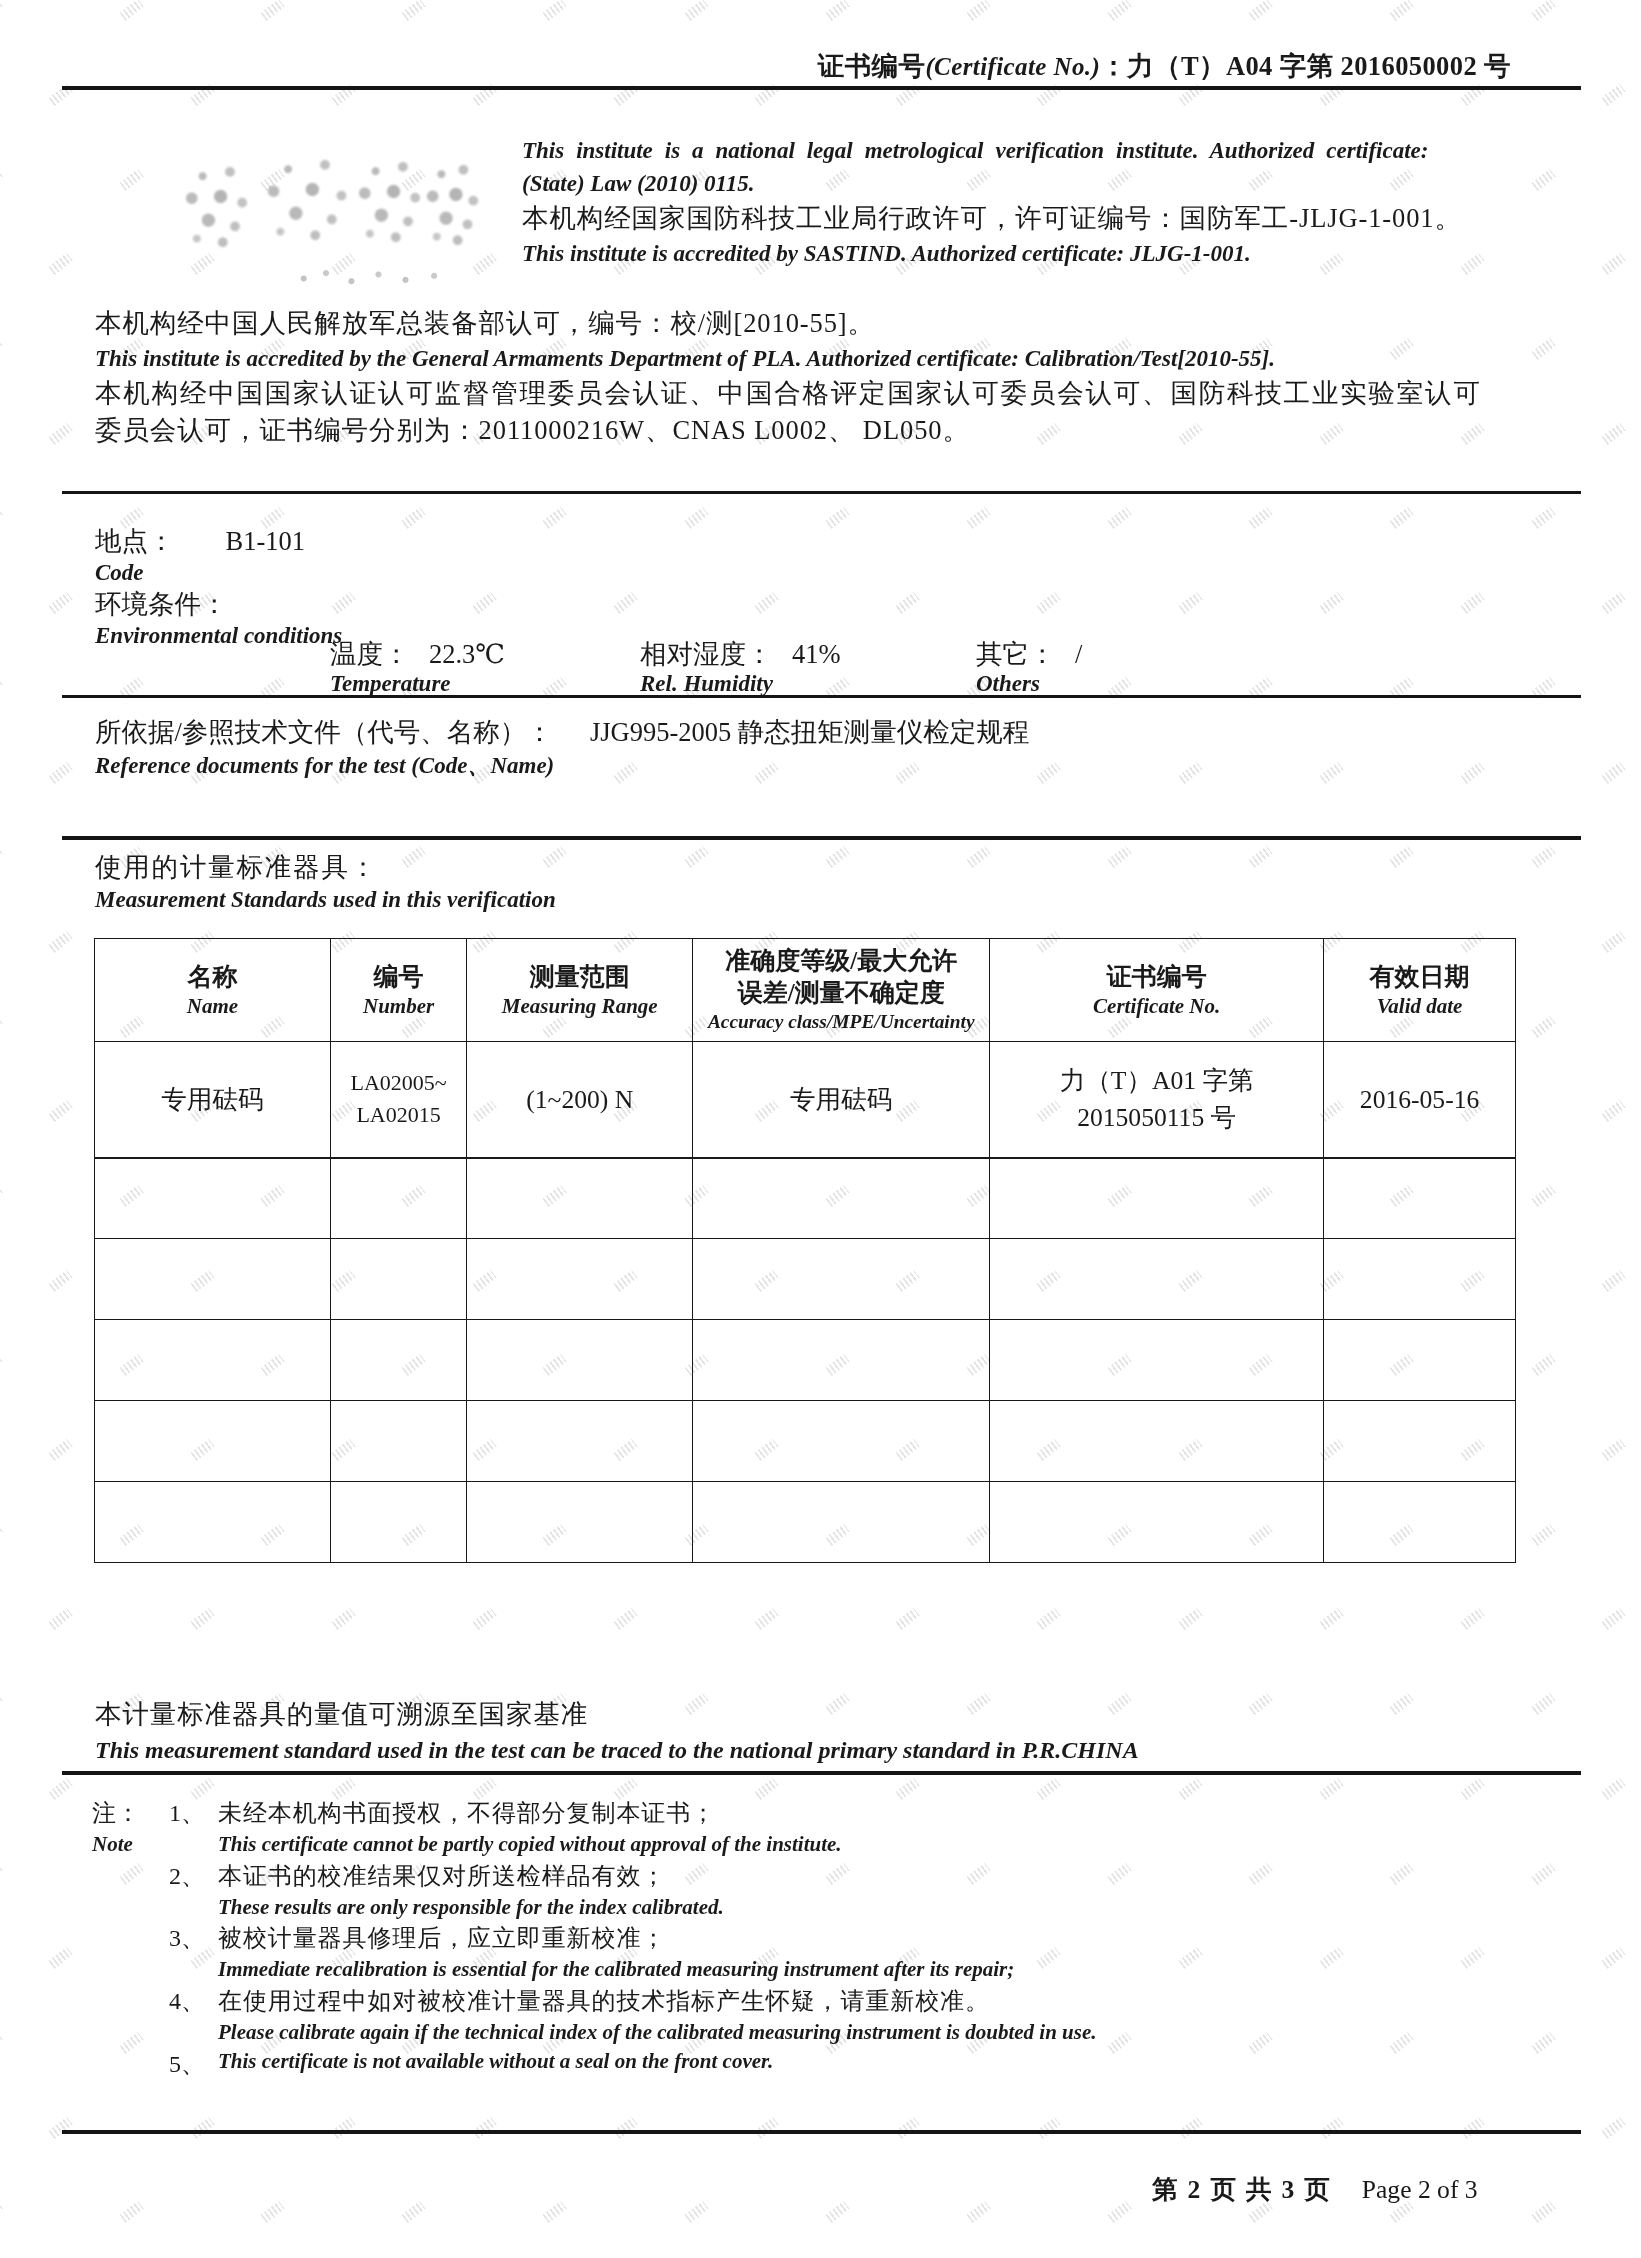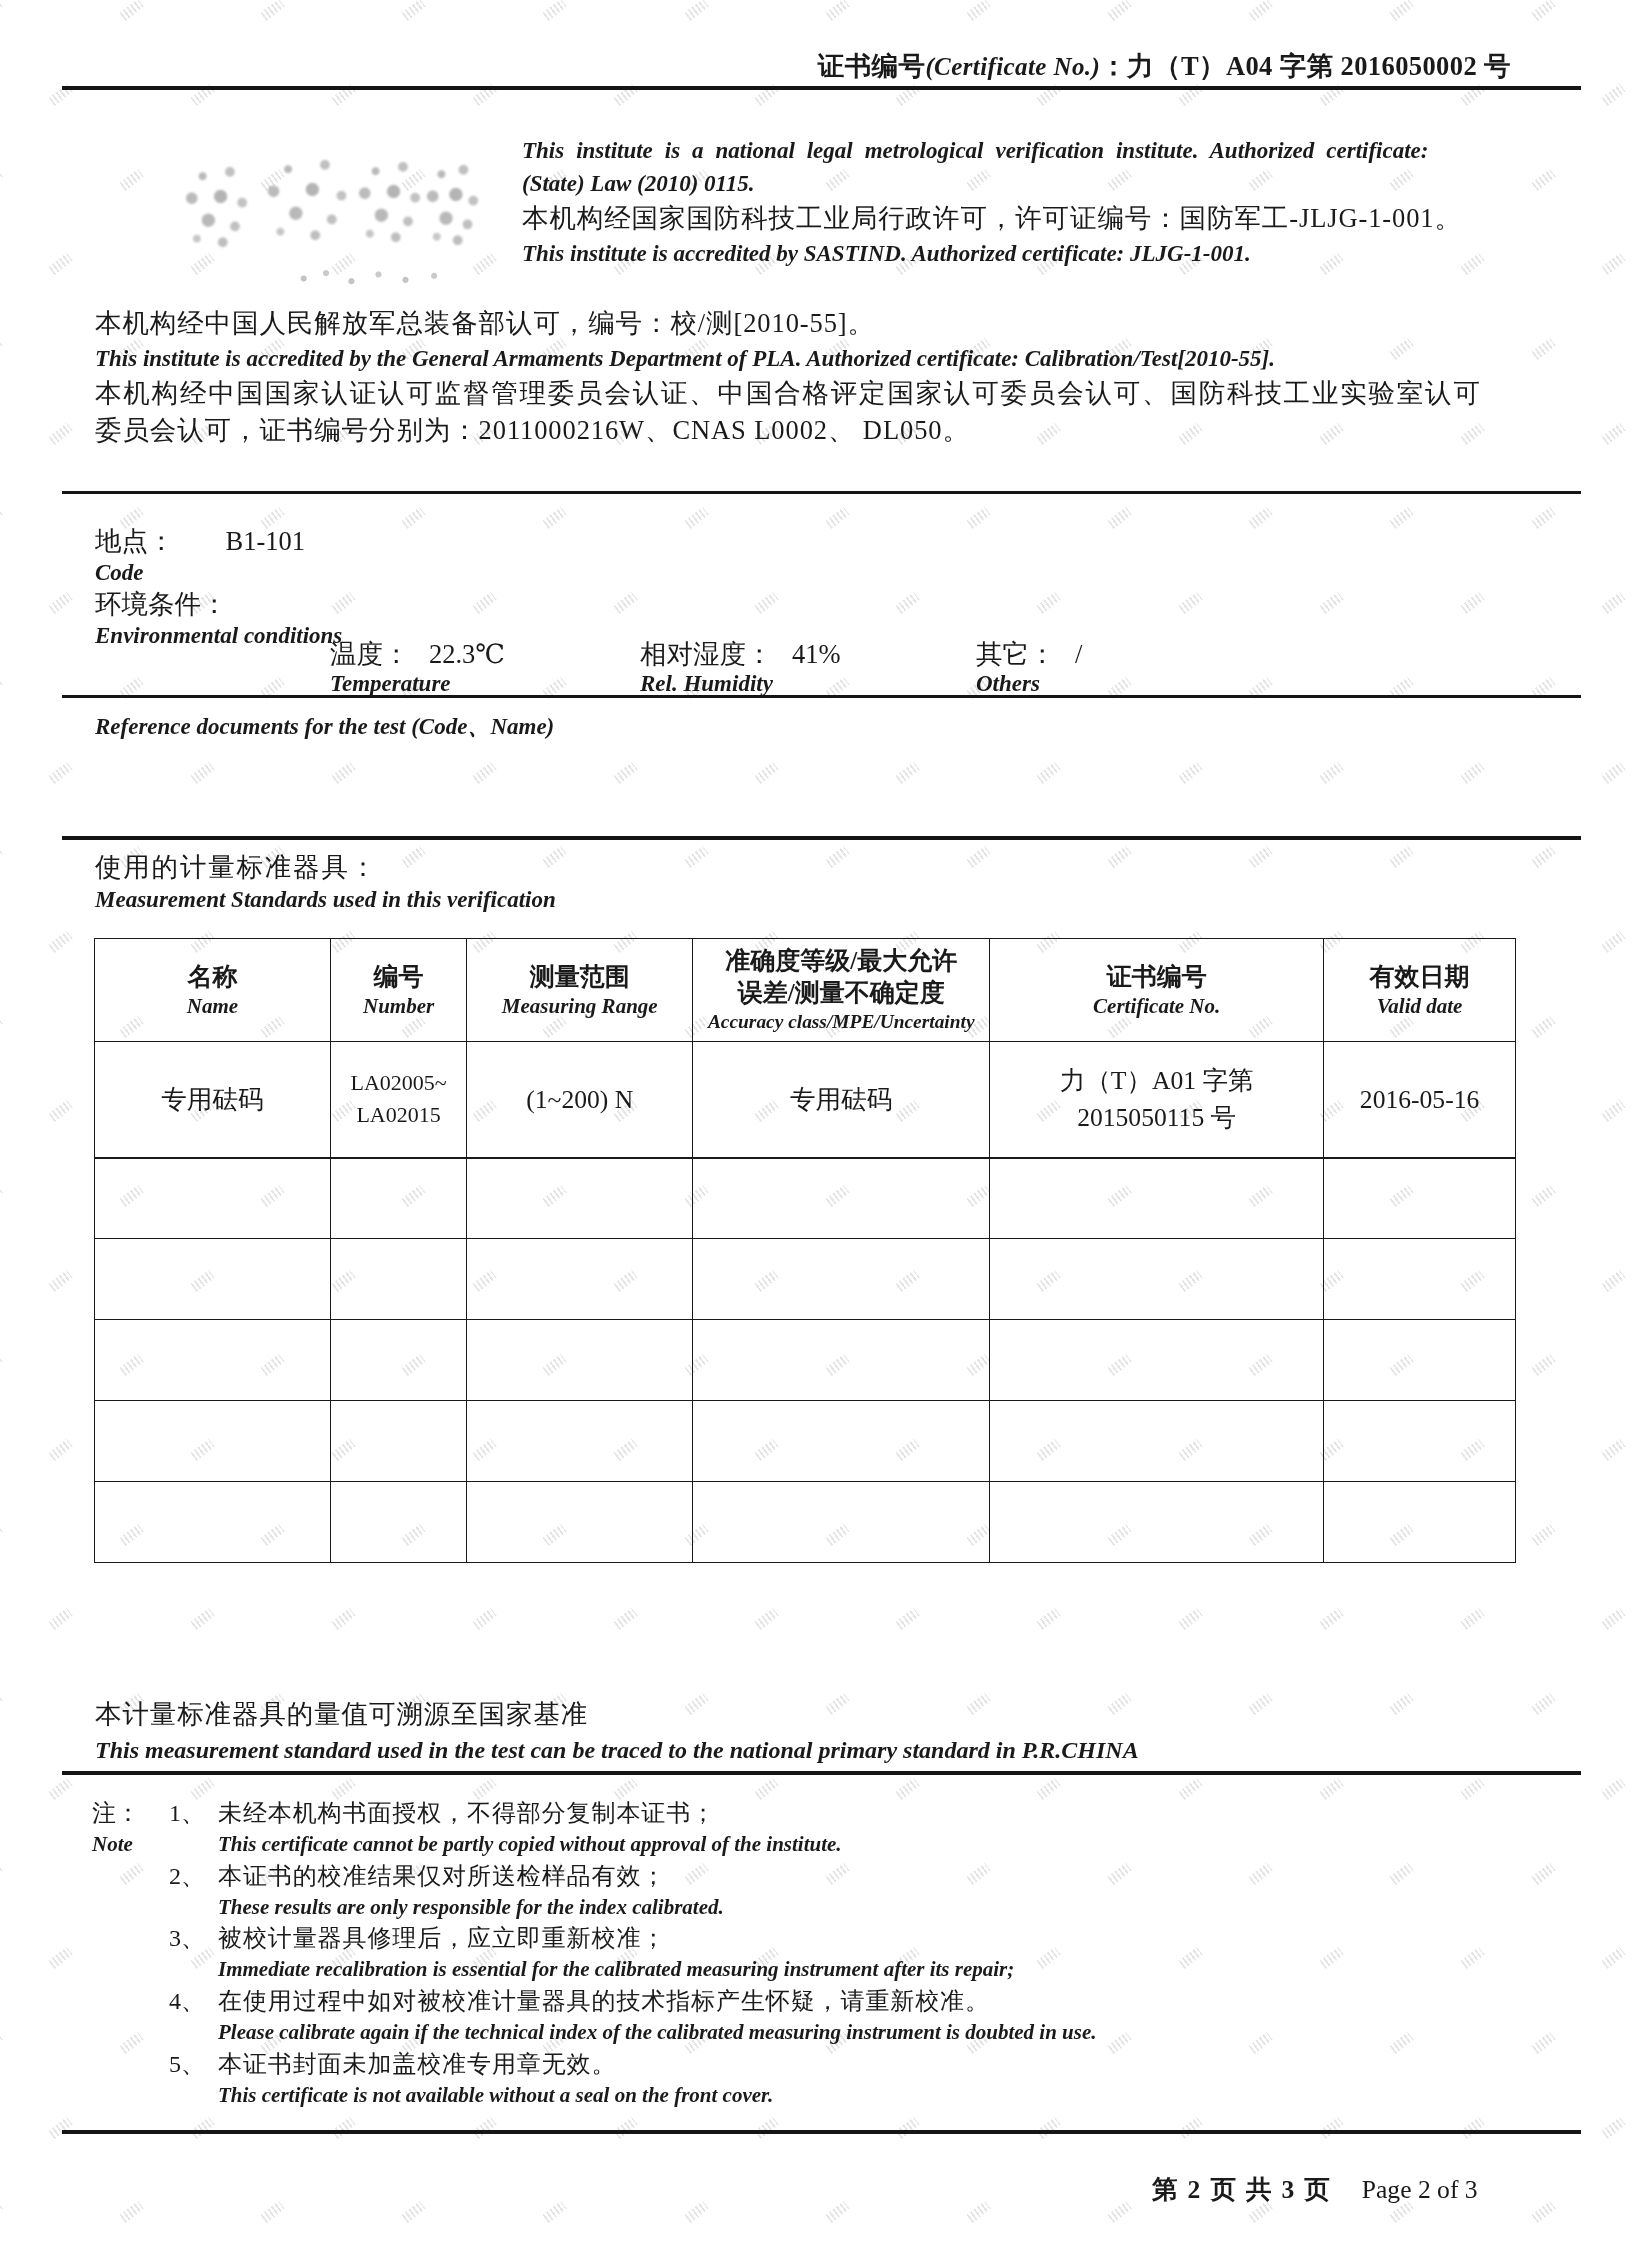--- a/index.html
+++ b/index.html
@@ -498,20 +498,23 @@
   </div>
   <div class="abs env-item env-o">
     <div class="line-cn">
       <span>其它：</span><span class="env-val">/</span>
     </div>
     <div class="line-en en">Others</div>
   </div>
   <div class="rule rule3"></div>
 
   <div class="abs ref">
+    <div class="line-cn">
+      <span>所依据/参照技术文件（代号、名称）：</span><span class="ref-val">JJG995-2005 静态扭矩测量仪检定规程</span>
+    </div>
     <div class="line-en en">Reference documents for the test (Code、Name)</div>
   </div>
   <div class="rule rule4"></div>
 
   <div class="abs std-title">
     <div class="line-cn">使用的计量标准器具：</div>
     <div class="line-en en">Measurement Standards used in this verification</div>
   </div>
 
   <table class="std">
@@ -639,21 +642,20 @@
     <div class="note-item" style="top:188px;">
       <span class="note-num">4、</span>
       <div class="note-body">
         <div class="note-cn">在使用过程中如对被校准计量器具的技术指标产生怀疑，请重新校准。</div>
         <div class="note-en en">Please calibrate again if the technical index of the calibrated measuring instrument is doubted in use.</div>
       </div>
     </div>
     <div class="note-item" style="top:251px;">
       <span class="note-num">5、</span>
       <div class="note-body">
-        <div class="note-cn">本证书封面未加盖校准专用章无效。</div>
         <div class="note-en en">This certificate is not available without a seal on the front cover.</div>
       </div>
     </div>
   </div>
   <div class="rule rule6"></div>
 
   <div class="abs footer">
     <span class="f-cn">第 2 页 共 3 页</span>
     <span class="f-en">Page 2 of 3</span>
   </div>

